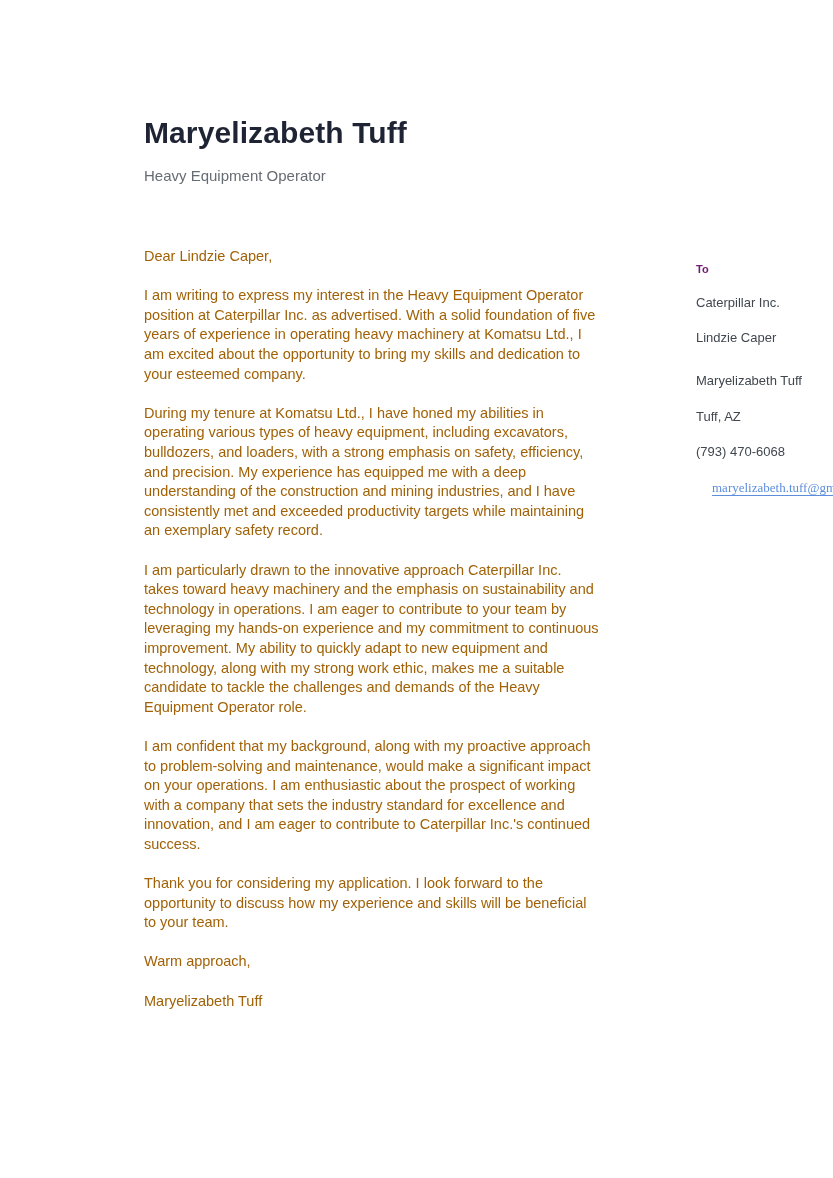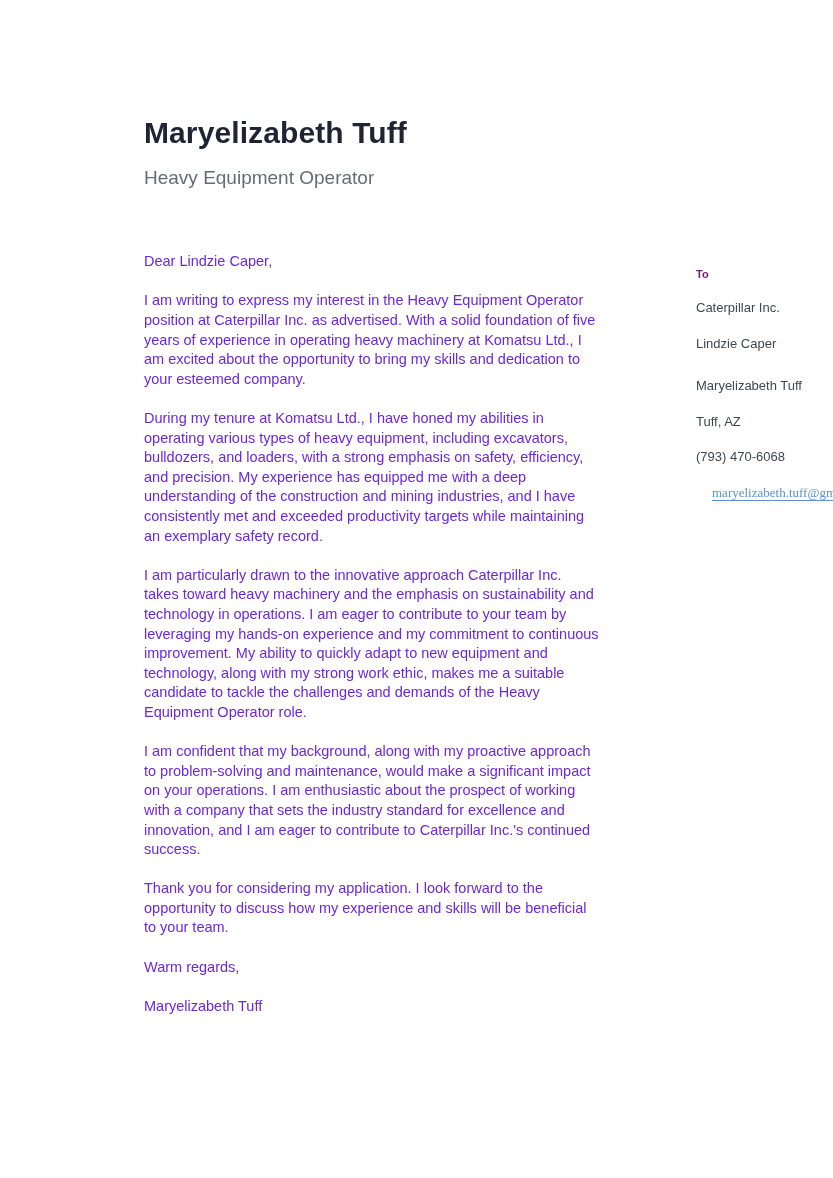--- a/index.html
+++ b/index.html
@@ -22,35 +22,35 @@
   
   .doc-header { margin-bottom: 46px; }
   .doc-name {
     font-size: 30px;
     font-weight: 700;
     color: #1e2433;
     line-height: 1.12;
     letter-spacing: 0.1px;
   }
   .doc-title {
-    font-size: 19px;
+    font-size: 15px;
     color: #666c74;
     margin-top: 5px;
     line-height: 1.3;
   }
   
   .columns { display: flex; align-items: flex-start; }
   .letter-col { width: 455px; flex: 0 0 455px; }
   .side-col  { margin-left: 49px; width: 265px; flex: 0 0 265px; }
 
   
   .letter-col p {
     font-size: 14.5px;
     line-height: 19.6px;
-    color: #6d28d9;
+    color: #a16207;
     margin: 0 0 19.6px 0;
   }
   .letter-col p:last-child { margin-bottom: 0; }
 
   
   .side-heading {
     font-size: 11px;
     font-weight: 700;
     color: #701a75;
     line-height: 1.25;
@@ -86,21 +86,21 @@
 
   <div class="columns">
 
     <div class="letter-col">
       <p>Dear Lindzie Caper,</p>
       <p>I am writing to express my interest in the Heavy Equipment Operator position at Caterpillar Inc. as advertised. With a solid foundation of five years of experience in operating heavy machinery at Komatsu Ltd., I am excited about the opportunity to bring my skills and dedication to your esteemed company.</p>
       <p>During my tenure at Komatsu Ltd., I have honed my abilities in operating various types of heavy equipment, including excavators, bulldozers, and loaders, with a strong emphasis on safety, efficiency, and precision. My experience has equipped me with a deep understanding of the construction and mining industries, and I have consistently met and exceeded productivity targets while maintaining an exemplary safety record.</p>
       <p>I am particularly drawn to the innovative approach Caterpillar Inc. takes toward heavy machinery and the emphasis on sustainability and technology in operations. I am eager to contribute to your team by leveraging my hands-on experience and my commitment to continuous improvement. My ability to quickly adapt to new equipment and technology, along with my strong work ethic, makes me a suitable candidate to tackle the challenges and demands of the Heavy Equipment Operator role.</p>
       <p>I am confident that my background, along with my proactive approach to problem-solving and maintenance, would make a significant impact on your operations. I am enthusiastic about the prospect of working with a company that sets the industry standard for excellence and innovation, and I am eager to contribute to Caterpillar Inc.'s continued success.</p>
       <p>Thank you for considering my application. I look forward to the opportunity to discuss how my experience and skills will be beneficial to your team.</p>
-      <p>Warm regards,</p>
+      <p>Warm approach,</p>
       <p>Maryelizabeth Tuff</p>
     </div>
 
     <div class="side-col">
 
       <div class="side-section">
         <div class="side-heading">To</div>
         <div class="side-line">Caterpillar Inc.</div>
         <div class="side-line">Lindzie Caper</div>
       </div>

